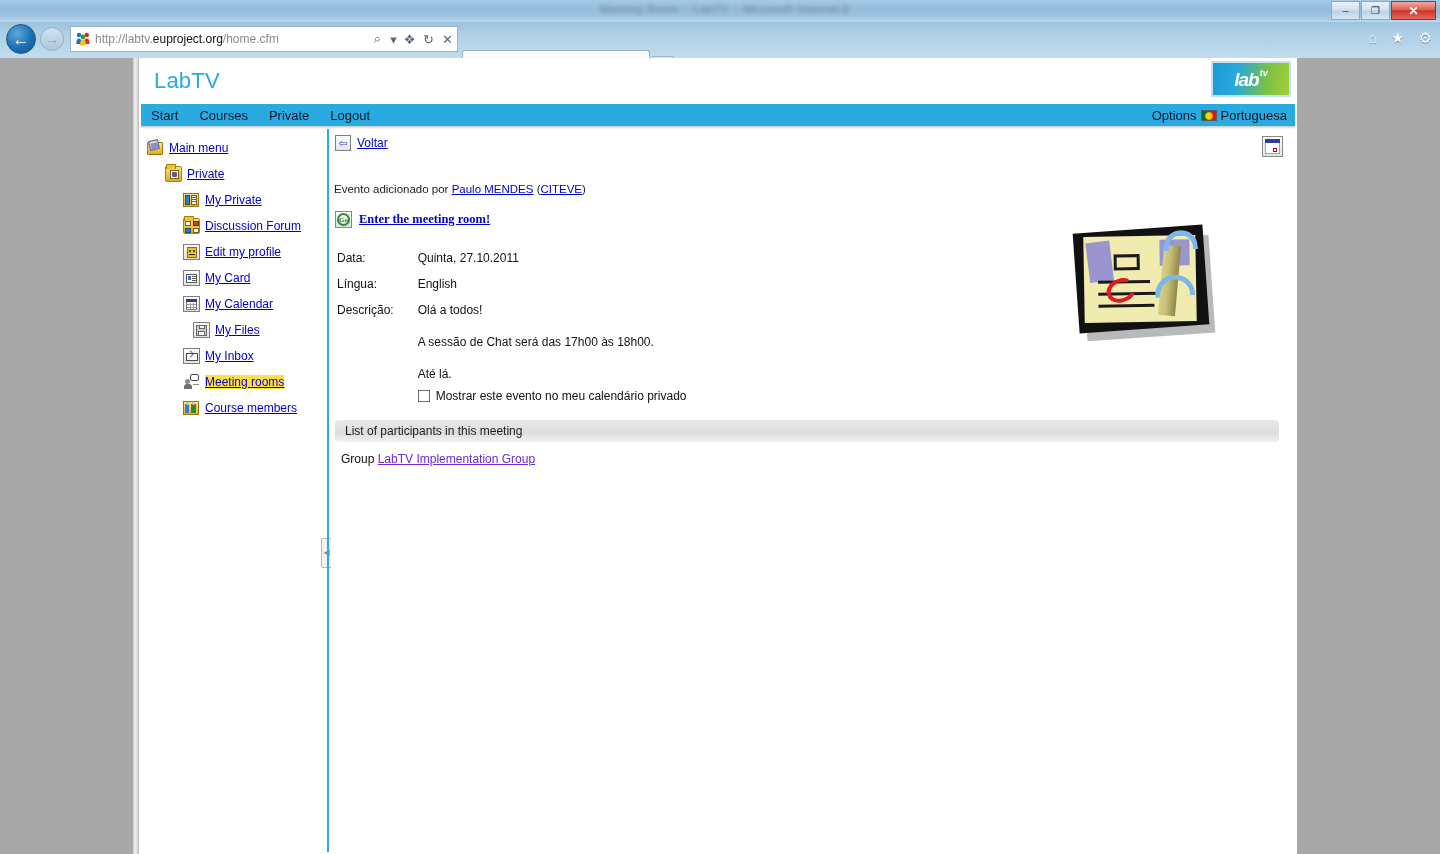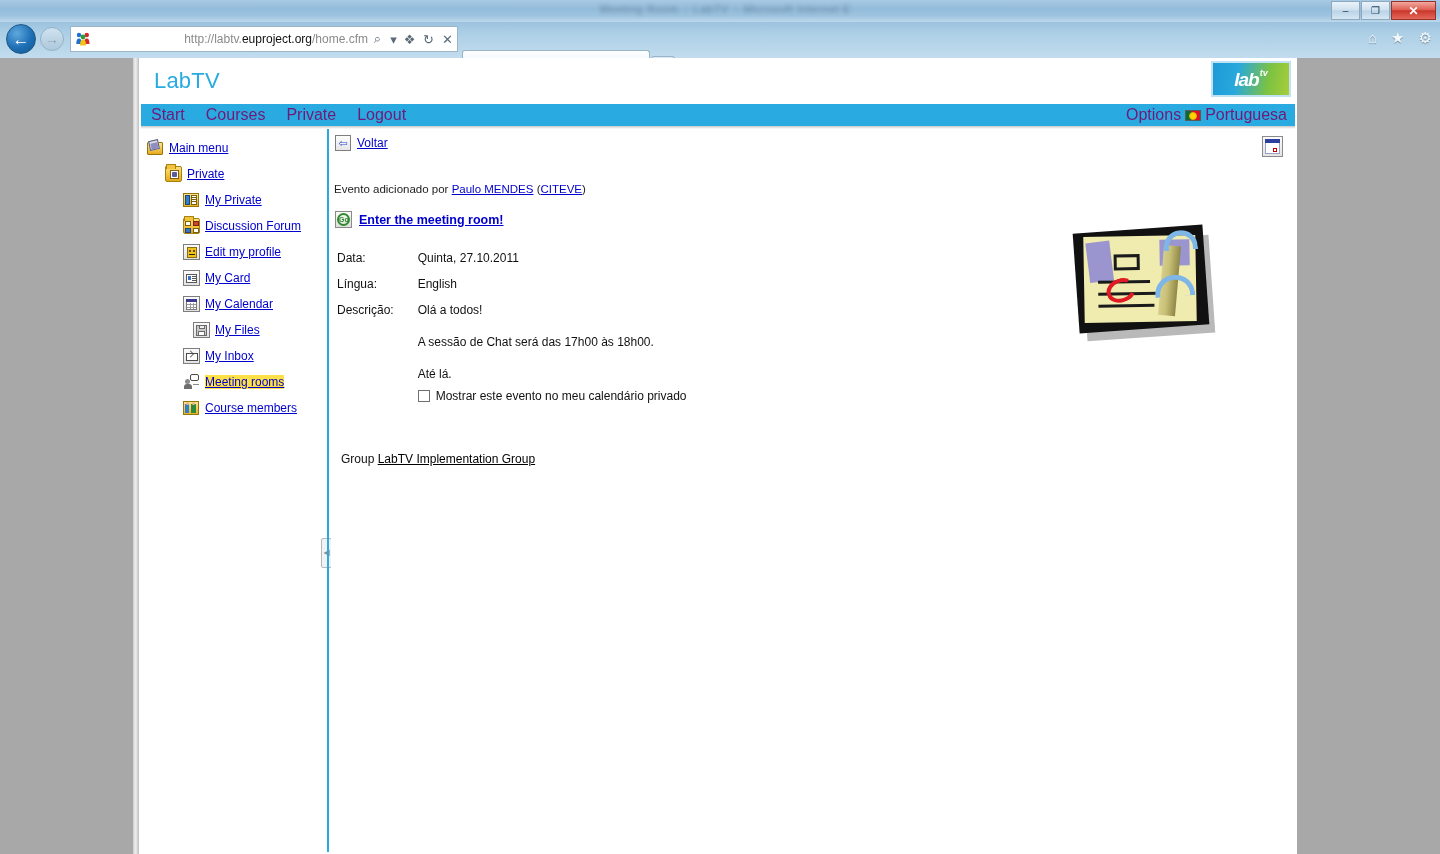--- a/index.html
+++ b/index.html
@@ -56,21 +56,21 @@
     display: flex; align-items: center; justify-content: center;
     color: #86a4ba; font-size: 14px; line-height: 1;
   }
   #address-bar {
     position: absolute; left: 70px; top: 4px; width: 388px; height: 26px;
     background: #fff; border: 1px solid #9bb4c6;
     display: flex; align-items: center;
   }
   #site-favicon { margin: 0 4px 0 4px; width: 16px; height: 16px; flex: none; }
   #address-text {
-    flex: 1; font-size: 12px; color: #444; white-space: nowrap; overflow: hidden; text-align: right;
+    flex: 1; font-size: 12px; color: #444; white-space: nowrap; overflow: hidden;
   }
   #address-text .dim { color: #8a8a8a; }
   #address-text .strong { color: #111; }
   .addr-icon {
     width: 19px; height: 24px; flex: none;
     display: flex; align-items: center; justify-content: center;
     color: #5a6a78; font-size: 13px;
   }
   #tabstrip { position: absolute; left: 462px; top: 26px; height: 30px; display: flex; align-items: flex-end; }
   #browser-tab {
@@ -138,21 +138,21 @@
     align-self: flex-start; margin-top: 6px; margin-left: 1px; line-height: 1;
   }
 
   
   #site-nav {
     position: absolute; left: 2px; top: 46px; width: 1154px; height: 22px;
     background: #29ABE2;
   }
   #nav-left { position: absolute; left: 10px; top: 0; height: 22px; display: flex; align-items: center; gap: 21px; }
   #nav-right { position: absolute; right: 8px; top: 0; height: 22px; display: flex; align-items: center; gap: 4px; }
-  .navlink { color: #701a75; font-size: 16px; white-space: nowrap; }
+  .navlink { color: #0f172a; font-size: 13px; white-space: nowrap; }
   #flag-pt {
     width: 16px; height: 11px; flex: none; position: relative;
     background: linear-gradient(90deg,#0a6b34 0%,#0a6b34 38%,#d81228 38%,#d81228 100%);
     border: 1px solid #5a5a5a;
   }
   #flag-pt::after {
     content: ""; position: absolute; left: 3px; top: 1.5px;
     width: 6px; height: 6px; border-radius: 50%;
     background: #ffd400; border: 1px solid #d8b400;
   }
@@ -218,21 +218,21 @@
     position: absolute; left: 2px; top: 26px;
     font-size: 21px; font-weight: bold; color: #1a1a1a; white-space: nowrap;
   }
   #event-title sup { font-size: 12px; vertical-align: super; }
   #event-byline {
     position: absolute; left: 3px; top: 54px; font-size: 11.5px; color: #222;
     white-space: nowrap;
   }
   #event-byline a { color: #0000CC; text-decoration: underline; }
 
-  #enter-room-row { position: absolute; left: 4px; top: 82px; display: flex; align-items: center; gap: 7px; }
+  #enter-room-row { position: absolute; left: 4px; top: 82px; display: flex; align-items: center; gap: 7px; font-family: Liberation Serif, serif; }
   #icon-go {
     width: 17px; height: 17px; background: linear-gradient(180deg,#fafafa,#dedede);
     border: 1px solid #8a8a8a; display: flex; align-items: center; justify-content: center;
   }
   #icon-go .go-circle {
     width: 13px; height: 13px; border-radius: 50%;
     border: 2px solid #2e8b2e; color: #2e8b2e;
     font-size: 7px; font-weight: bold; line-height: 10px; text-align: center;
   }
   #enter-room-link {
@@ -251,21 +251,21 @@
   #calendar-check-label { font-size: 12px; color: #111; white-space: nowrap; }
 
   #participants-bar {
     position: absolute; left: 4px; top: 291px; width: 944px; height: 22px;
     background: linear-gradient(180deg,#e9e9e9 0%, #dcdcdc 60%, #f2f2f2 100%);
     border-radius: 4px;
     display: flex; align-items: center; padding-left: 10px;
   }
   #participants-title { font-size: 12px; color: #1a1a1a; font-weight: normal; }
   #participants-row { position: absolute; left: 10px; top: 323px; font-size: 12px; color: #111; }
-  #participants-row a { color: #000000; text-decoration: underline; }
+  #participants-row a { color: #6d28d9; text-decoration: underline; }
 
   
   #calendar-icon-box {
     position: absolute; right: 10px; top: 7px; width: 21px; height: 21px;
     background: linear-gradient(180deg,#fbfbfb,#e4e4e4); border: 1px solid #8a8a8a;
     padding: 2px;
   }
   #calendar-icon-box .cal-top { height: 4px; background: #2b3f9e; }
   #calendar-icon-box .cal-grid {
     height: 11px; background: #fff; border: 1px solid #9aa0c0; border-top: none;
@@ -584,20 +584,23 @@
             <p class="desc-para last">Até lá.</p>
             <div id="calendar-check-row">
               <span id="calendar-checkbox"></span>
               <span id="calendar-check-label">Mostrar este evento no meu calendário privado</span>
             </div>
           </td>
         </tr>
       </tbody>
         </table>
 
+      <div id="participants-bar">
+        <span id="participants-title">List of participants in this meeting</span>
+      </div>
 
       <div id="participants-row">
         <span>Group </span><a href="#">LabTV Implementation Group</a>
       </div>
 
       <div id="clipart">
         <div class="shadow"></div>
         <div class="frame">
           <div class="paper">
             <div class="purple-l"></div>

